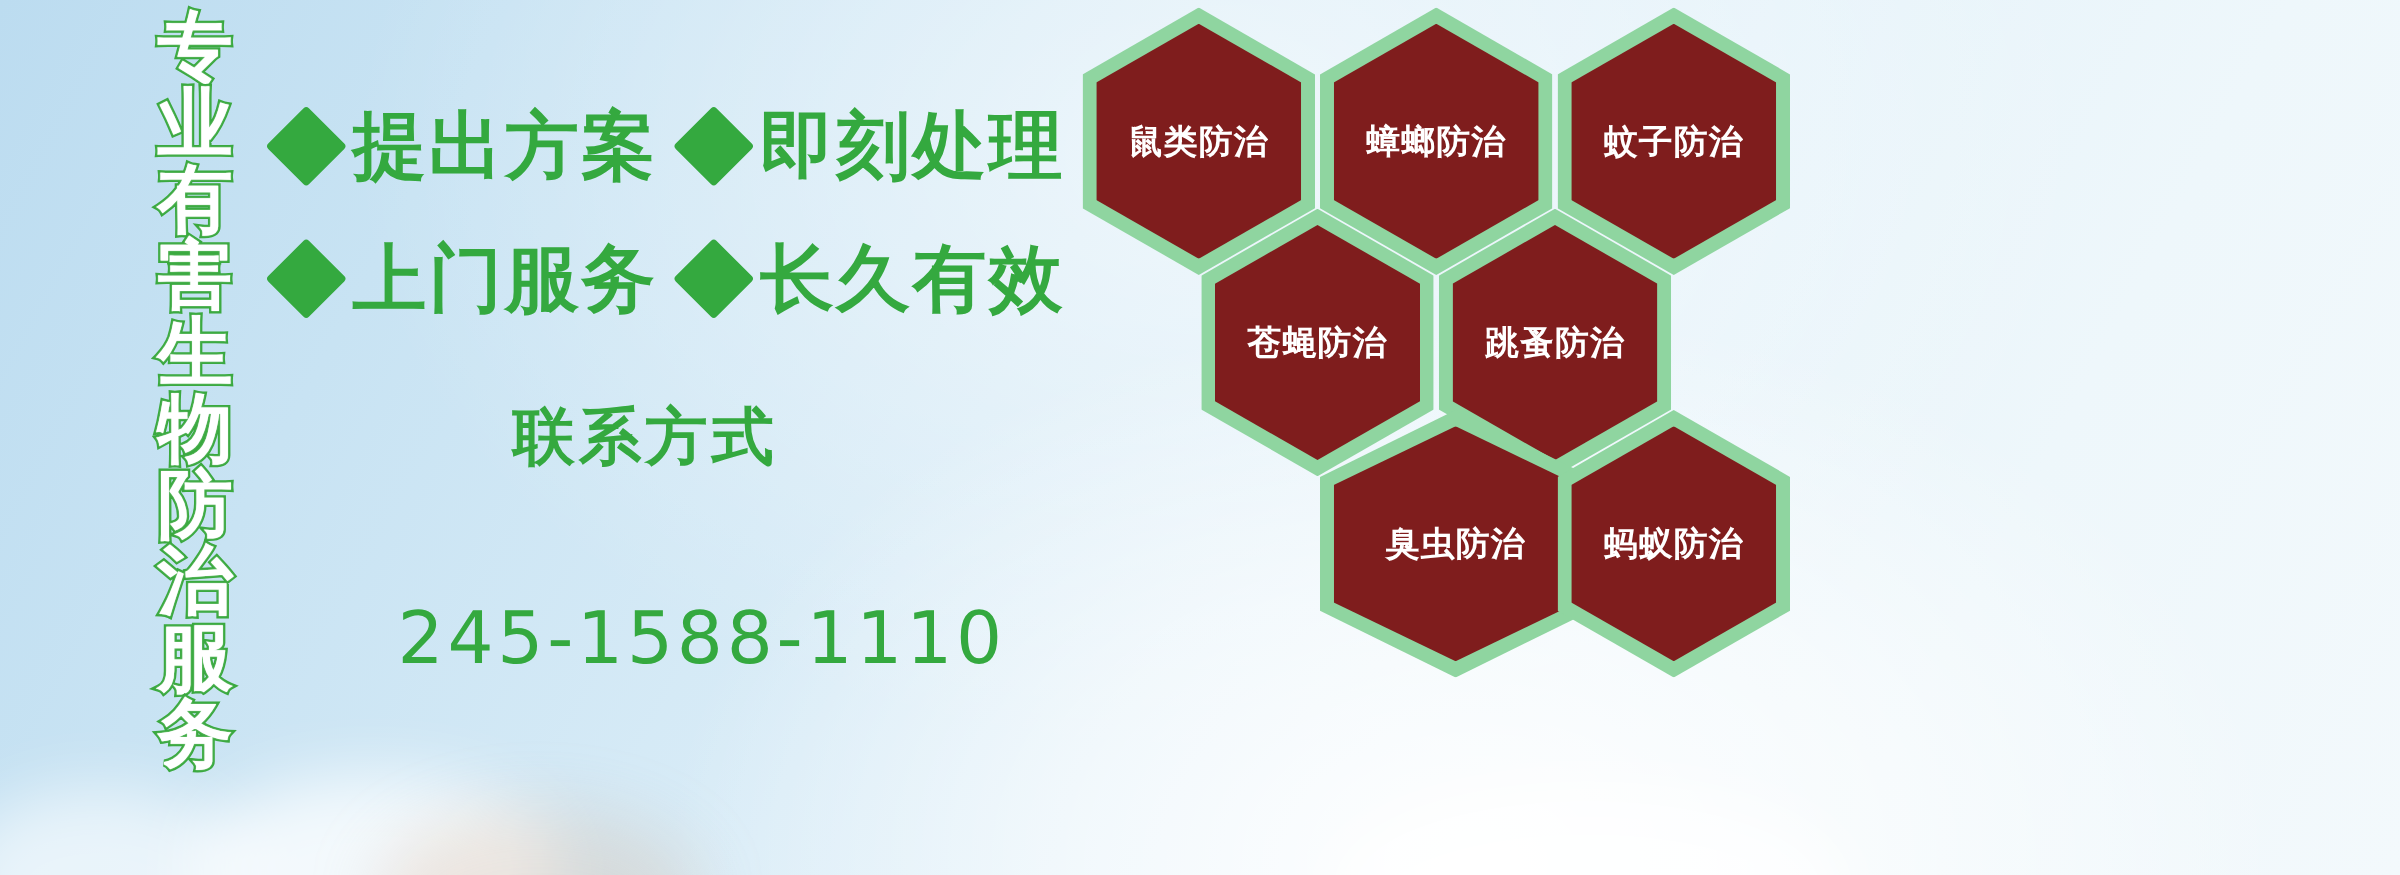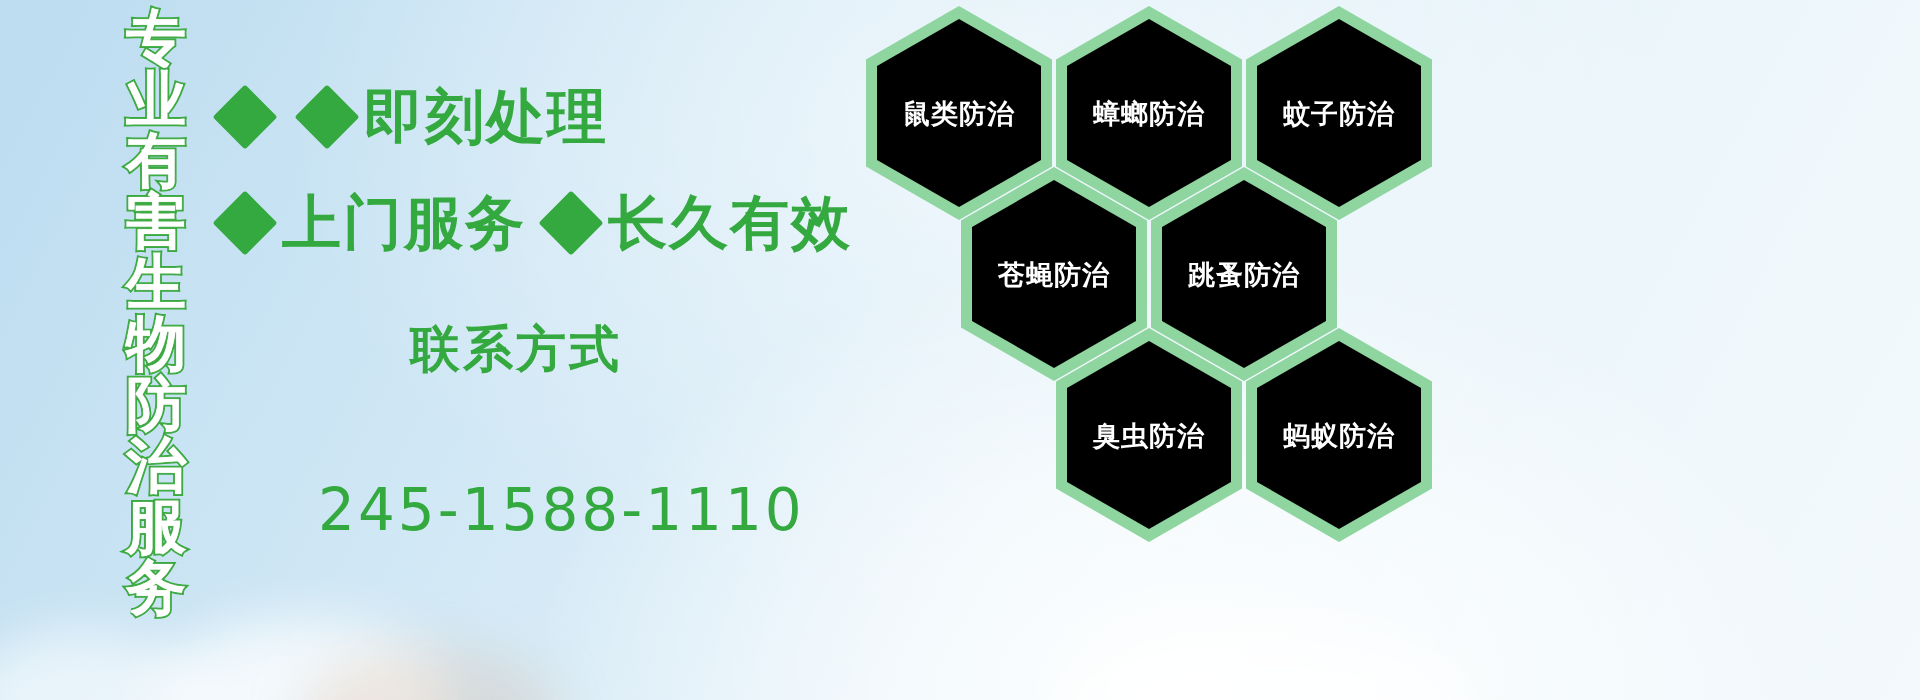--- a/index.html
+++ b/index.html
@@ -69,21 +69,21 @@
     position:absolute;inset:0;
     -webkit-clip-path:polygon(50% 0%,100% 25%,100% 75%,50% 100%,0% 75%,0% 25%);
     clip-path:polygon(50% 0%,100% 25%,100% 75%,50% 100%,0% 75%,0% 25%);
     background:#8fd5a0;
     display:flex;align-items:center;justify-content:center;
   }
   .hex-inner{
     position:absolute;left:11px;top:13px;right:11px;bottom:13px;
     -webkit-clip-path:polygon(50% 0%,100% 25%,100% 75%,50% 100%,0% 75%,0% 25%);
     clip-path:polygon(50% 0%,100% 25%,100% 75%,50% 100%,0% 75%,0% 25%);
-    background:#000000;
+    background:#7f1d1d;
     display:flex;align-items:center;justify-content:center;
   }
   .hex-label{
     color:#ffffff;font-size:27px;font-weight:700;letter-spacing:1px;
     white-space:nowrap;line-height:1;
   }
 </style>
 </head>
 <body>
 
@@ -104,20 +104,21 @@
     <span class="ch">防</span>
     <span class="ch">治</span>
     <span class="ch">服</span>
     <span class="ch">务</span>
   </div>
 
   <div id="center">
 
     <div class="feat-row r1">
       <span class="dia"></span>
+      <span class="feat-txt">提出方案</span>
       <span class="gap"></span>
       <span class="dia"></span>
       <span class="feat-txt">即刻处理</span>
     </div>
 
     <div class="feat-row r2">
       <span class="dia"></span>
       <span class="feat-txt">上门服务</span>
       <span class="gap"></span>
       <span class="dia"></span>
@@ -165,21 +166,21 @@
 
     <div class="hexwrap" style="left:291px;top:167px;">
       <div class="hex">
         <div class="hex-inner">
           <span class="hex-label">跳蚤防治</span>
         </div>
       </div>
     </div>
 
 
-    <div class="hexwrap" style="left:196px;top:328px;">
+    <div class="hexwrap" style="left:196px;top:328px;padding-left:31px;">
       <div class="hex">
         <div class="hex-inner">
           <span class="hex-label">臭虫防治</span>
         </div>
       </div>
     </div>
 
     <div class="hexwrap" style="left:386px;top:328px;">
       <div class="hex">
         <div class="hex-inner">

